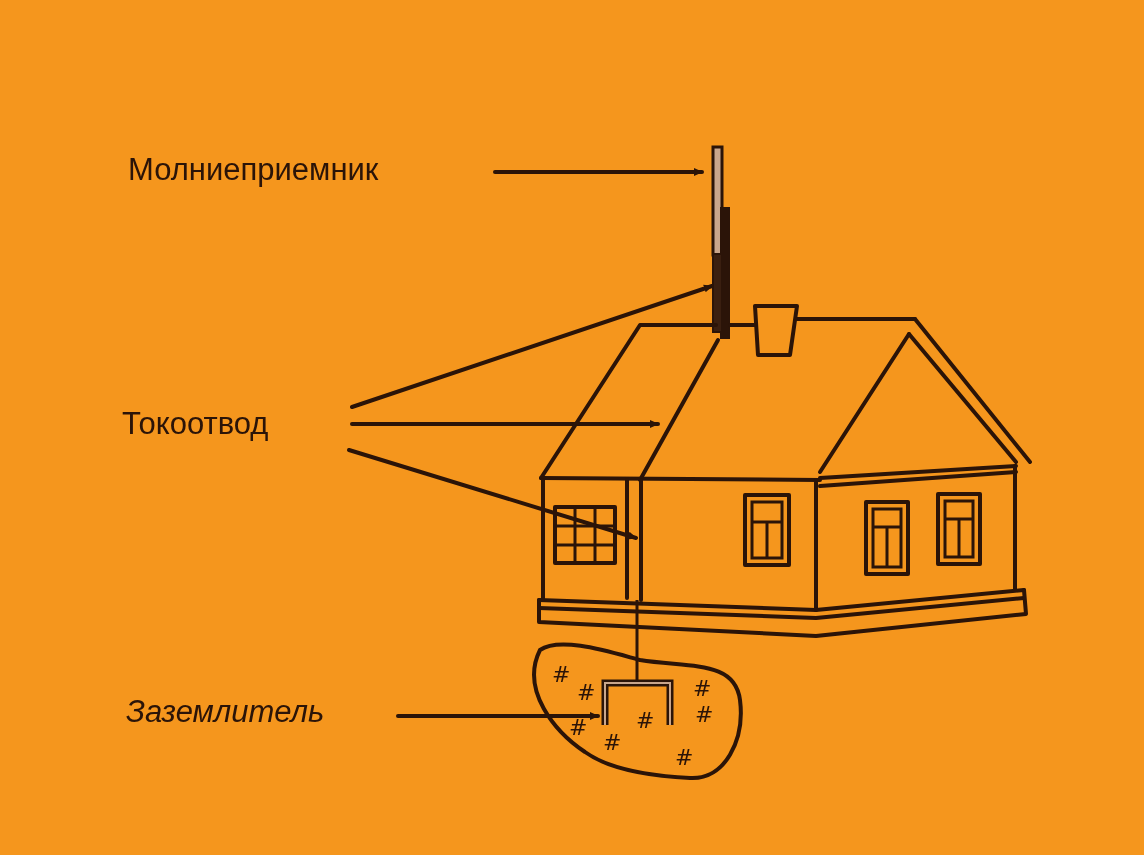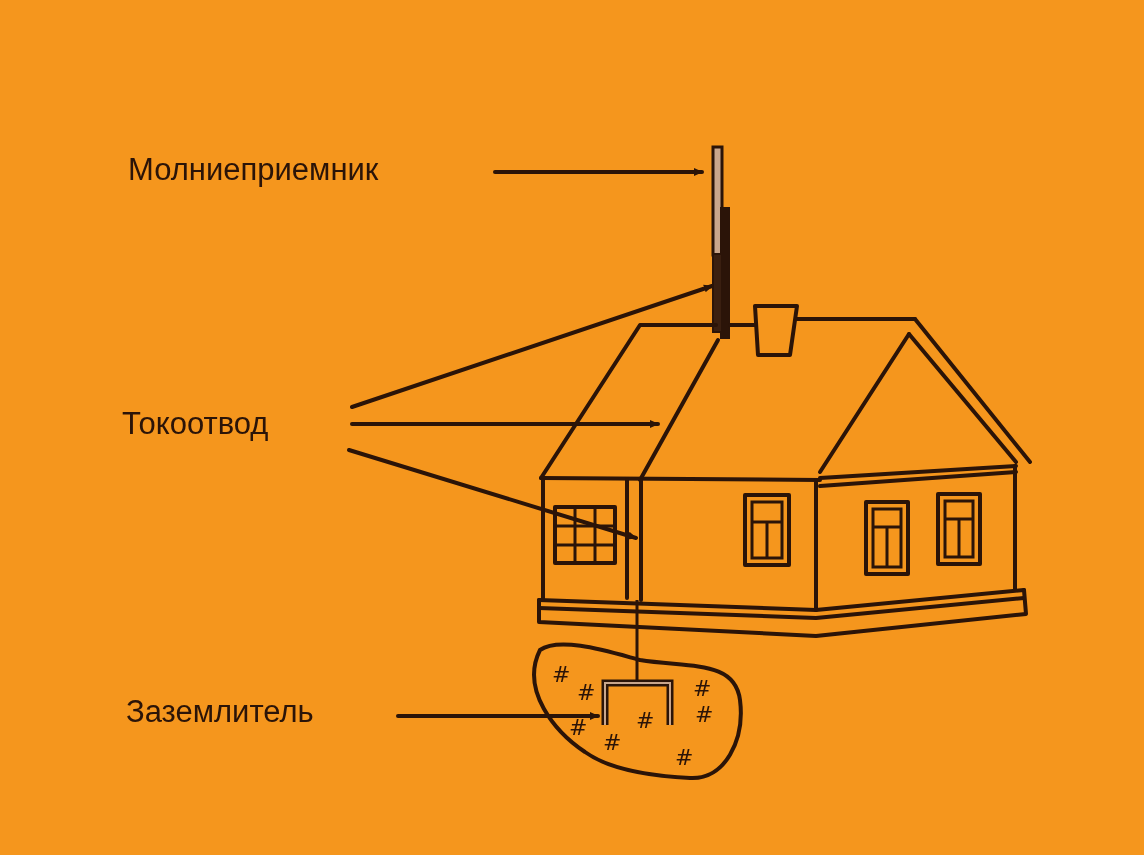--- a/index.html
+++ b/index.html
@@ -10,21 +10,21 @@
   .ln { stroke: #2b1408; stroke-width: 4; fill: none; stroke-linejoin: round; stroke-linecap: round; }
   .thin { stroke: #2b1408; stroke-width: 3; fill: none; }
 </style>
 </head>
 <body>
 
 <div class="canvas">
 
   <span class="label" style="left:128px; top:152px;">Молниеприемник</span>
   <span class="label" style="left:122px; top:406px;">Токоотвод</span>
-  <span class="label" style="left:126px; top:694px;">Заземлитель</span>
+  <span class="label" style="left:126px; top:694px;font-style:italic;">Заземлитель</span>
 
   <svg width="1144" height="855" viewBox="0 0 1144 855">
     <defs>
       <marker id="arr" markerWidth="10" markerHeight="10" refX="8" refY="5" orient="auto" markerUnits="userSpaceOnUse">
         <path d="M0,1 L9,5 L0,9 Z" fill="#2b1408"></path>
       </marker>
     </defs>
 
     <g>
       <line class="ln" x1="495" y1="172" x2="702" y2="172" marker-end="url(#arr)"></line>

